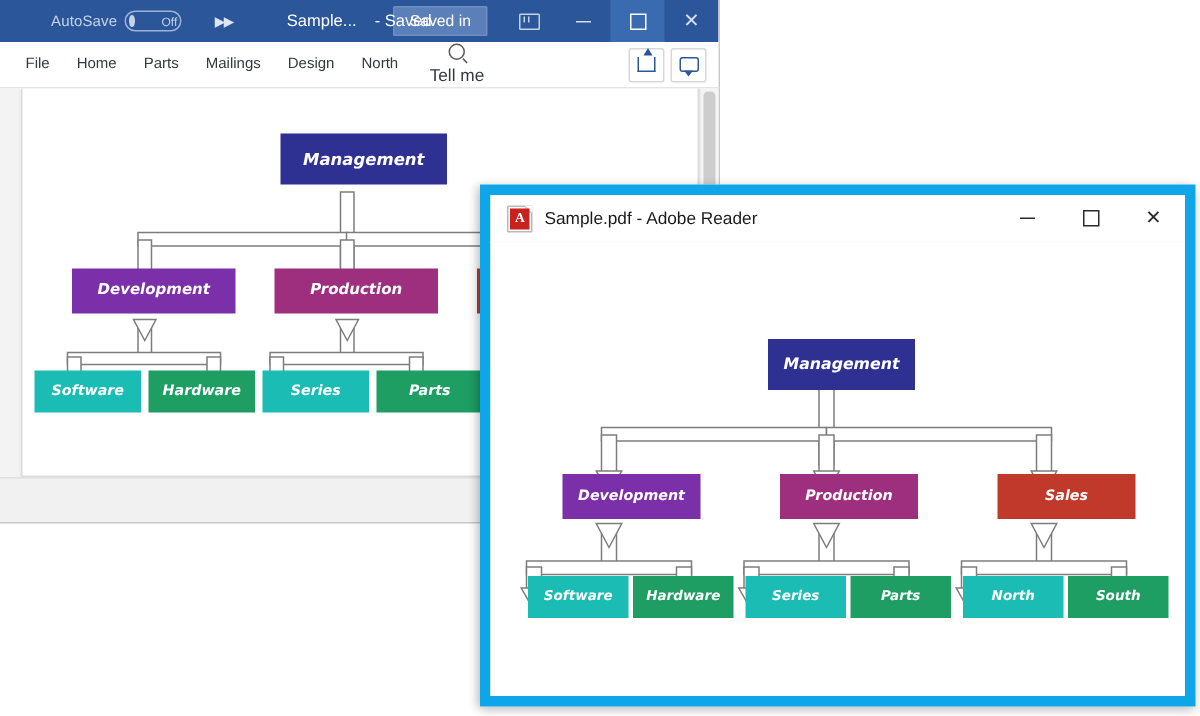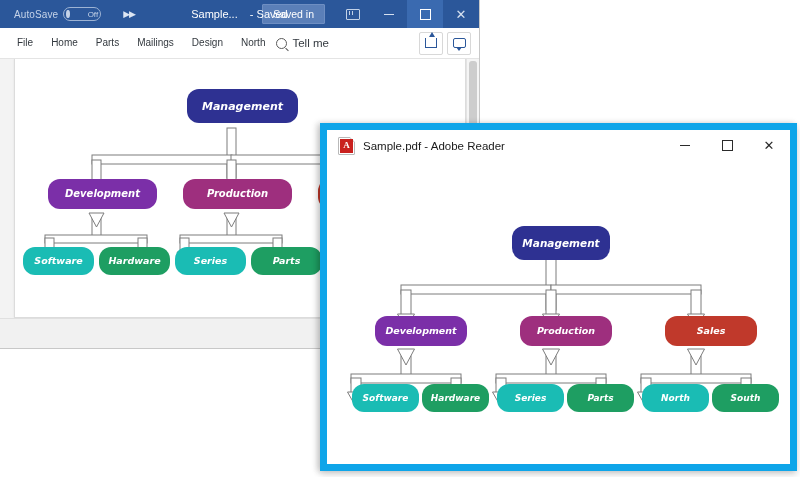--- a/index.html
+++ b/index.html
@@ -13,21 +13,21 @@
   
   #word-window{
     position:absolute;left:0;top:0;width:480px;height:349px;
     background:#ffffff;border:1px solid #c8c8c8;border-top:none;border-left:none;
     box-sizing:border-box;overflow:hidden;
   }
   .word-titlebar{
     position:relative;height:28px;background:#2b579a;display:flex;align-items:center;
   }
   .autosave-group{display:flex;align-items:center;gap:5px;margin-left:14px;}
-  .autosave-label{color:#c5d3e8;font-size:10px;letter-spacing:.1px;}
+  .autosave-label{color:#c5d3e8;font-size:10px;letter-spacing:.1px;margin-left:20px;}
   .autosave-toggle{
     width:38px;height:14px;border-radius:8px;border:1px solid #9db3d4;
     display:flex;align-items:center;padding:0 2px;box-sizing:border-box;gap:18px;
   }
   .autosave-knob{width:8px;height:8px;border-radius:50%;background:#c5d3e8;}
   .autosave-off{color:#c5d3e8;font-size:8px;}
   .qat-icon{
     margin-left:22px;color:#dde6f3;font-size:9px;letter-spacing:-1px;font-weight:bold;
   }
   .word-doctitle{
@@ -55,21 +55,21 @@
   }
   .sq{width:9px;height:9px;border:1.4px solid currentColor;}
   .dash{width:10px;height:0;border-top:1.3px solid currentColor;}
 
   .word-ribbon{
     height:30px;background:#ffffff;display:flex;align-items:center;
     border-bottom:1px solid #e4e4e4;
   }
   .rtab{font-size:10px;color:#33393f;padding:0 9px;line-height:30px;}
   .rtab.first{margin-left:8px;}
-  .tellme{display:flex;align-items:center;gap:5px;margin-left:2px;color:#33393f;font-size:11.5px;}
+  .tellme{display:flex;align-items:center;gap:5px;margin-left:12px;color:#33393f;font-size:11.5px;flex-direction:column;}
   .mag{width:9px;height:9px;border:1.3px solid #5a5a5a;border-radius:50%;position:relative;display:inline-block;}
   .mag:after{content:"";position:absolute;right:-3px;bottom:-2px;width:4px;height:0;border-top:1.3px solid #5a5a5a;transform:rotate(45deg);}
   .ribbon-right{margin-left:auto;display:flex;gap:4px;margin-right:8px;}
   .rbtn{
     width:22px;height:21px;border:1px solid #d8d8d8;border-radius:2px;background:#fff;
     display:flex;align-items:center;justify-content:center;
   }
   .share-ico{width:10px;height:9px;border:1.3px solid #2b579a;border-top:none;position:relative;}
   .share-ico:after{content:"";position:absolute;left:3px;top:-6px;width:0;height:0;
     border-left:3px solid transparent;border-right:3px solid transparent;border-bottom:5px solid #2b579a;}
@@ -142,21 +142,21 @@
   .adobe-btns{margin-left:auto;display:flex;align-items:stretch;height:100%;}
   .ab{width:42px;display:flex;align-items:center;justify-content:center;color:#2b2b2b;font-size:12px;}
   .ab .dash{border-top-color:#2b2b2b;}
   .ab .sq{border-color:#2b2b2b;}
   .xg{font-size:13px;line-height:1;font-family:"DejaVu Sans",sans-serif;}
   .adobe-body{position:absolute;left:0;right:0;top:31px;bottom:0;background:#ffffff;overflow:hidden;}
 
   
   .chart{position:absolute;}
   .node{
-    position:absolute;border-radius:12px;display:flex;align-items:center;justify-content:center;
+    position:absolute;border-radius:0;display:flex;align-items:center;justify-content:center;
     color:#ffffff;font-style:italic;font-weight:bold;
     font-family:"DejaVu Sans","Liberation Sans",sans-serif;
     box-sizing:border-box;text-align:center;line-height:1;
   }
 </style>
 </head>
 <body>
 
 <div id="screen">
 

